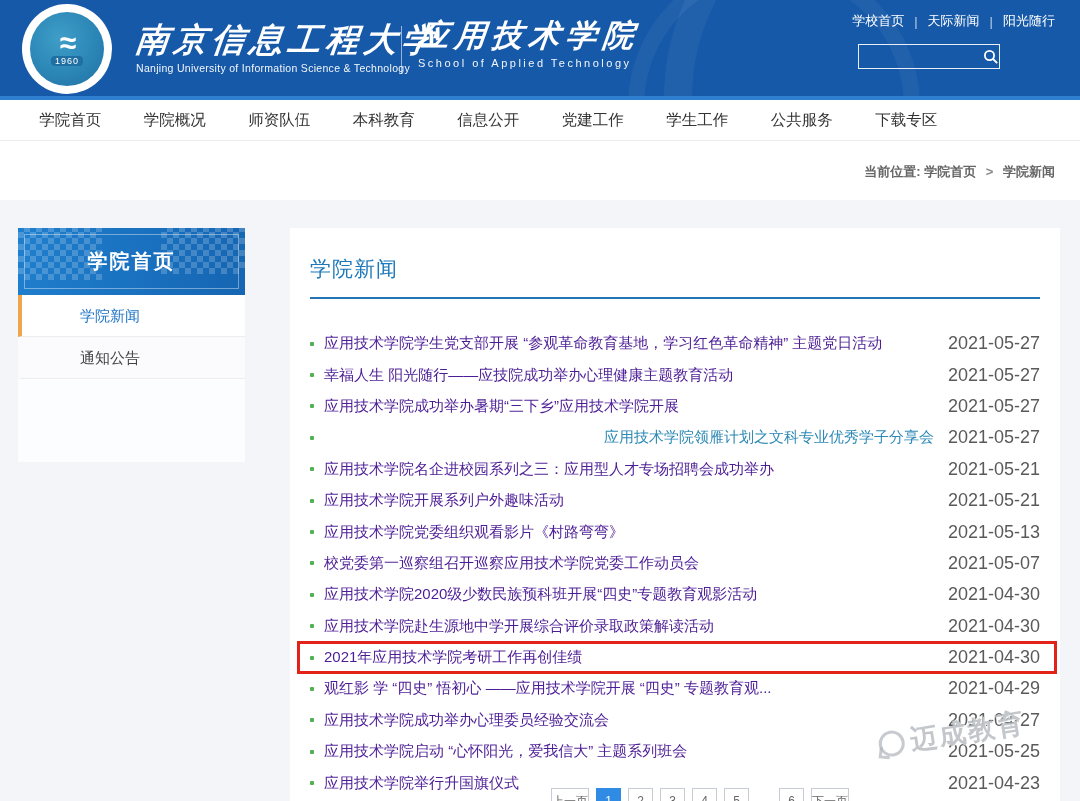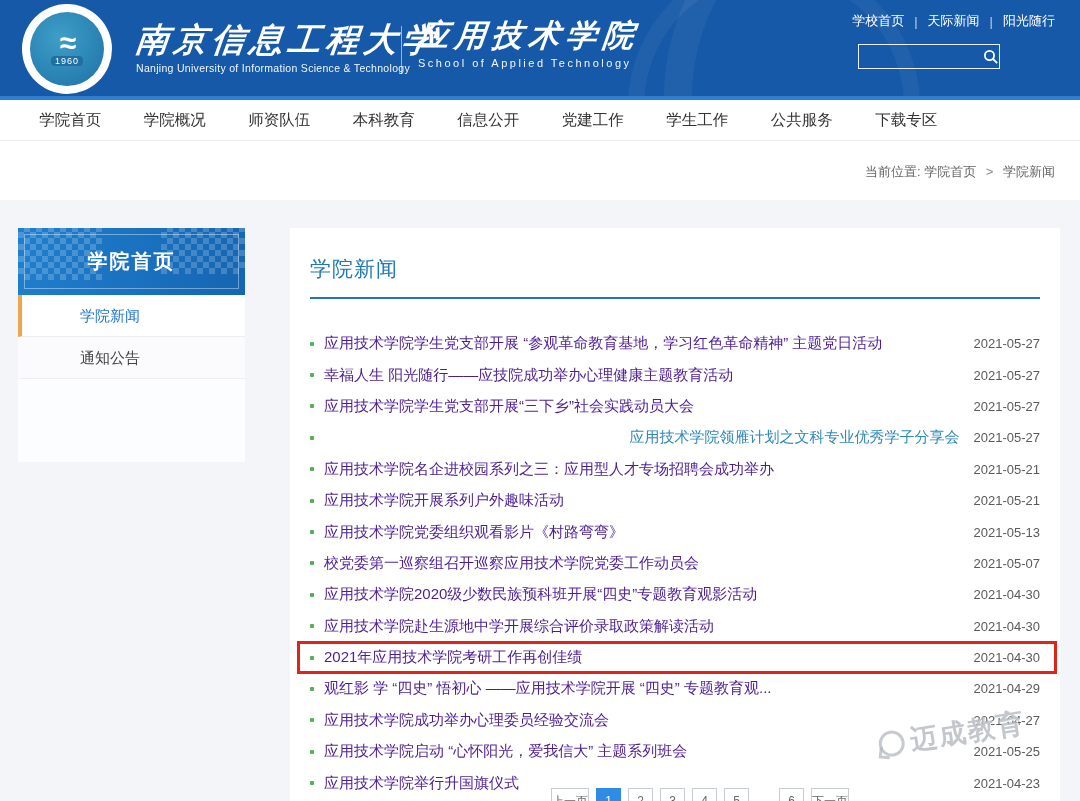--- a/index.html
+++ b/index.html
@@ -49,21 +49,21 @@
                   color:#fff; font-size:13px; padding:0 6px; }
   .search-icon { width:26px; height:100%; display:flex; align-items:center; justify-content:center; cursor:pointer; }
 
   
   .nav { position:absolute; top:100px; left:0; width:1080px; height:41px; background:#fff;
          border-bottom:1px solid #ececec; display:flex; align-items:center; padding-left:18px; }
   .navitem { width:104.5px; text-align:center; font-size:15.5px; color:#333; font-weight:500;
              text-decoration:none; cursor:pointer; }
 
   
-  .crumbrow { position:absolute; top:141px; left:0; width:1080px; height:59px; background:#fff; }
+  .crumbrow { position:absolute; top:141px; left:0; width:1080px; height:59px; background:#fff;font-weight:bold; }
   .crumb { position:absolute; right:25px; top:22px; font-size:13px; color:#666; }
   .crumb a { color:#666; text-decoration:none; cursor:pointer; }
   .crumb .csep { margin:0 6px; color:#888; }
 
   
   .graybg { position:absolute; top:200px; left:0; width:1080px; height:601px; background:#f3f5f8; }
 
   
   .sidebar { position:absolute; left:18px; top:228px; width:227px; height:234px; background:#fcfdfe; }
   .sb-head { position:relative; height:67px; background:linear-gradient(100deg,#1f7fce 0%,#1565b2 100%);
@@ -84,21 +84,21 @@
   .card { position:absolute; left:290px; top:228px; width:770px; height:573px; background:#fff; }
   .card-title { padding:27px 20px 0 20px; font-size:21px; color:#1e79ba; letter-spacing:1px; }
   .title-rule { margin:14px 20px 0 20px; border-bottom:2px solid #2574b6; }
 
   .news-list { list-style:none; margin:29px 20px 0 20px; }
   .news-row { position:relative; height:31.4px; display:flex; align-items:center; }
   .bullet { width:4px; height:4px; border-radius:1px; background:#52b152; margin-right:10px; flex:none; }
   .ntitle { flex:1; font-size:15px; color:#4c1d95; text-decoration:none; cursor:pointer;
             white-space:nowrap; overflow:hidden; }
   .ntitle.visited { color:#2d89b5;text-align:right; }
-  .ndate { font-size:13px; color:#5a5a5a; margin-left:14px; flex:none; }
+  .ndate { font-size:18px; color:#5a5a5a; margin-left:14px; flex:none; }
   .news-row.hl::after { content:""; position:absolute; left:-13px; right:-17px; top:-1px; bottom:-1px;
             border:3px solid #e2231a; pointer-events:none; }
 
   
   .pagination { position:absolute; left:0; top:560px; width:100%; display:flex;
                 justify-content:center; align-items:flex-start; gap:7px; padding-left:50px; }
   .pbtn { display:block; height:26px; line-height:24px; text-align:center; font-size:12px;
           color:#666; border:1px solid #c8ccd4; background:#fff; text-decoration:none; cursor:pointer; }
   .pbtn.num { width:25px; }
   .pbtn.wide { width:38px; }
@@ -207,21 +207,21 @@
     <a class="ntitle">应用技术学院学生党支部开展 “参观革命教育基地，学习红色革命精神” 主题党日活动</a>
     <span class="ndate">2021-05-27</span>
   </li>
         <li class="news-row">
     <span class="bullet"></span>
     <a class="ntitle">幸福人生 阳光随行——应技院成功举办心理健康主题教育活动</a>
     <span class="ndate">2021-05-27</span>
   </li>
         <li class="news-row">
     <span class="bullet"></span>
-    <a class="ntitle">应用技术学院学生党支部开展“三下乡”社会实践动员大会</a>
+    <a class="ntitle">应用技术学院成功举办暑期“三下乡”应用技术学院开展</a>
     <span class="ndate">2021-05-27</span>
   </li>
         <li class="news-row">
     <span class="bullet"></span>
     <a class="ntitle visited">应用技术学院领雁计划之文科专业优秀学子分享会</a>
     <span class="ndate">2021-05-27</span>
   </li>
         <li class="news-row">
     <span class="bullet"></span>
     <a class="ntitle">应用技术学院名企进校园系列之三：应用型人才专场招聘会成功举办</a>

